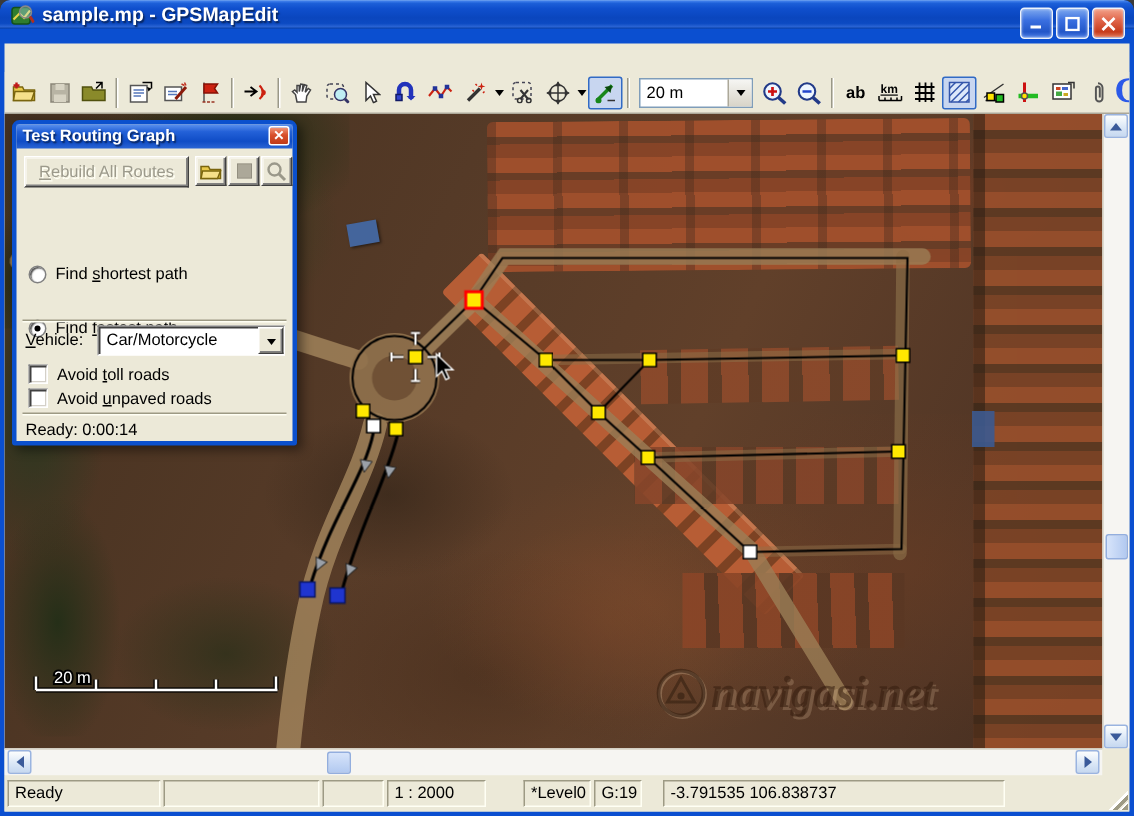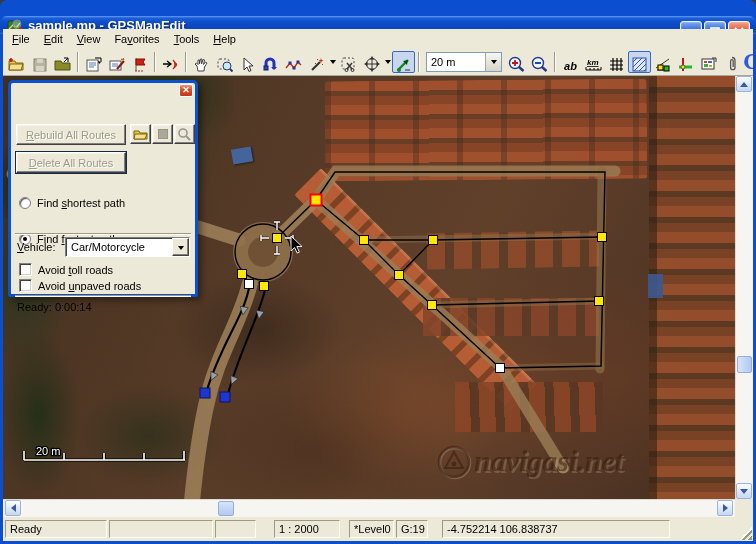--- a/index.html
+++ b/index.html
@@ -1,21 +1,21 @@
 <!DOCTYPE html>
 <html><head>
 <meta charset="utf-8">
 <style>
   * { margin:0; padding:0; box-sizing:border-box; }
   html,body { background:#3a3a3a; }
   body { font-family:"Liberation Sans", sans-serif; }
   .screen { position:relative; width:756px; height:544px; background:#0b4fd0; border-radius:7px 7px 0 0; overflow:hidden; }
 
   
-  .titlebar { position:absolute; top:16px; left:0; right:0; height:19px; border-radius:7px 7px 0 0;
+  .titlebar { position:absolute; top:0; left:0; right:0; height:19px; border-radius:7px 7px 0 0;
     background:linear-gradient(180deg,#76a8f0 0%,#3a7ae8 5%,#1c5fd8 12%,#0f4fcd 30%,#0a46be 62%,#0c4ac2 82%,#2a64d4 94%,#0a3e9e 100%);
     display:flex; align-items:center; }
   .title-icon { width:16px; height:16px; margin:0 5px 0 7px; }
   .title-text { color:#fff; font-weight:bold; font-size:13px; text-shadow:1px 1px 1px #08255e; }
   .win-btns { position:absolute; right:6px; top:5px; display:flex; gap:2px; }
   .win-btn { width:22px; height:21px; border-radius:3px; border:1px solid #eef3fb; display:flex; align-items:center; justify-content:center;
     background:linear-gradient(180deg,#7da8ef 0%,#3a6fe0 40%,#2256c8 80%,#4a7ce4 100%); box-shadow:inset 0 0 2px rgba(255,255,255,.6); }
   .win-btn.close { background:linear-gradient(180deg,#f2a088 0%,#e0664a 40%,#c63b1c 80%,#e07a5c 100%); }
   .win-btn svg { display:block; }
 
@@ -23,21 +23,21 @@
   .client { position:absolute; left:3px; right:3px; top:29px; bottom:3px; background:#ece9d8; overflow:hidden; }
 
   
   .menubar { position:absolute; top:0; left:0; right:0; height:19px; display:flex; align-items:center; font-size:11px; padding-left:2px; background:#ece9d8; }
   .menu-item { padding:2px 7px; color:#000; }
   .menu-item u { text-underline-offset:1px; }
 
   
   .toolbar { position:absolute; top:19px; left:0; right:0; height:28px; background:#ece9d8; border-bottom:1px solid #aca899;
     display:flex; align-items:center; padding-left:2px; overflow:hidden; }
-  .tbtn { width:23px; height:22px; display:flex; align-items:flex-end; justify-content:center; border:1px solid transparent; border-radius:2px; flex:0 0 auto;font-style:italic; }
+  .tbtn { width:23px; height:22px; display:flex; align-items:center; justify-content:center; border:1px solid transparent; border-radius:2px; flex:0 0 auto; }
   .tbtn.pressed { background:#c8d6f0; border-color:#316ac5; }
   .tsep { width:2px; height:20px; border-left:1px solid #9a9888; border-right:1px solid #fff; margin:0 3px; flex:0 0 auto; }
   .dd { width:9px; height:22px; display:flex; align-items:center; justify-content:center; flex:0 0 auto; }
   .dd:after { content:""; border:3px solid transparent; border-top:4px solid #000; margin-top:4px; }
   .tb-label { font-size:11px; font-weight:bold; color:#000; }
   .combo { display:flex; width:76px; height:20px; border:1px solid #7f9db9; background:#fff; margin:0 3px; flex:0 0 auto; }
   .combo-value { flex:1; font-size:11px; padding:3px 0 0 4px; color:#000; }
   .combo-btn { width:16px; background:linear-gradient(180deg,#f6f6f3,#d8d4c8); border-left:1px solid #aca899; display:flex; align-items:center; justify-content:center; }
   .combo-btn:after { content:""; border:3px solid transparent; border-top:4px solid #000; margin-top:4px; }
   .logo-g { width:16px; height:24px; overflow:hidden; font:bold 24px "Liberation Serif",serif; color:#2b59e8; flex:0 0 auto; line-height:22px; }
@@ -96,21 +96,21 @@
     background:linear-gradient(135deg, transparent 0 50%, #fff 50% 60%, #9d9a84 60% 72%, transparent 72% 78%, #fff 78% 84%, #9d9a84 84% 100%); }
 
   
   .dialog { position:absolute; left:5px; top:51px; width:190px; height:217px; border:3px solid #0b50cd; border-radius:5px 5px 2px 2px;
     background:#ece9d8; box-shadow:3px 3px 7px rgba(0,0,0,.45); z-index:20; }
   .dlg-title { position:absolute; left:0; top:0; right:0; height:16px; padding-left:4px; display:flex; align-items:center;
     background:linear-gradient(180deg,#5a90ee 0%,#2361d8 30%,#0f4cc6 70%,#2a64d4 100%);
     color:#fff; font-size:11px; font-weight:bold; text-shadow:1px 1px 1px #08255e; }
   .dlg-close { position:absolute; right:2px; top:1px; width:14px; height:13px; border:1px solid #fff; border-radius:2px;
     background:linear-gradient(180deg,#f09579,#d8502c 45%,#c03a18); color:#fff; font-size:9px; line-height:11px; text-align:center; font-weight:bold; }
-  .dlg-body { position:absolute; left:0; top:16px; right:0; bottom:0; font-size:11px;margin-top:20px; }
+  .dlg-body { position:absolute; left:0; top:16px; right:0; bottom:0; font-size:11px; }
   .btn3d { position:absolute; background:#ece9d8; border-top:1px solid #fff; border-left:1px solid #fff; border-right:1px solid #404040; border-bottom:1px solid #404040;
     box-shadow:inset -1px -1px 0 #808080, inset 1px 1px 0 #f6f4ea; font-size:11px; display:flex; align-items:center; justify-content:center; color:#000; }
   .btn3d.disabled { color:#9c9a8c; text-shadow:1px 1px 0 #fffff4; }
   .btn3d.default { outline:1px solid #152a48; }
   .checkrow, .radiorow { position:absolute; left:8px; display:flex; align-items:center; gap:6px; color:#000; }
   .checkbox { width:13px; height:13px; background:#fff; border-top:1px solid #808080; border-left:1px solid #808080; border-right:1px solid #fff; border-bottom:1px solid #fff;
     box-shadow:inset 1px 1px 0 #404040, inset -1px -1px 0 #d4d0c8; display:flex; align-items:center; justify-content:center; }
   .radio { width:12px; height:12px; border-radius:50%; background:#fff; border:1px solid #808080; box-shadow:inset 1px 1px 1px #555; position:relative; }
   .radio.sel:after { content:""; position:absolute; left:3px; top:3px; width:4px; height:4px; border-radius:50%; background:#000; }
   .etched { position:absolute; left:4px; right:4px; height:2px; border-top:1px solid #9d9a84; border-bottom:1px solid #fffff4; }
@@ -149,28 +149,20 @@
       <div class="win-btn close">
           <svg width="10" height="10">
             <path d="M1,1 L9,9 M9,1 L1,9" stroke="#fff" stroke-width="1.8"></path>
           </svg>
         </div>
     </div>
   </div>
 
   <div class="client">
 
-    <div class="menubar">
-      <span class="menu-item"><u>F</u>ile</span>
-      <span class="menu-item"><u>E</u>dit</span>
-      <span class="menu-item"><u>V</u>iew</span>
-      <span class="menu-item">Fa<u>v</u>orites</span>
-      <span class="menu-item"><u>T</u>ools</span>
-      <span class="menu-item"><u>H</u>elp</span>
-    </div>
 
     <div class="toolbar">
       <div class="tbtn">
           <svg width="17" height="15">
             <path d="M1,4 h6 l1,2 h7 v7 h-14 z" fill="#e8c84a" stroke="#7a650e"></path>
             <path d="M2,7 h13 l-2,6 h-12 z" fill="#f6e08a" stroke="#7a650e"></path>
             <path d="M3,1 v4 M1,3 h4" stroke="#c01818" stroke-width="1.6"></path>
           </svg>
         </div>
       <div class="tbtn">
@@ -455,28 +447,31 @@
           <span class="tri right"></span>
         </div>
       <div class="sthumb h" style="left:215px;top:1px;width:16px;height:15px"></div>
     </div>
     <div class="scorner"></div>
 
     <div class="statusbar">
       <div class="pane" style="left:2px;width:102px">Ready</div>
       <div class="pane" style="left:106px;width:104px"></div>
       <div class="pane" style="left:212px;width:41px"></div>
-      <div class="pane" style="left:271px;width:66px">1 : 2000</div>
+      <div class="pane" style="left:255px;width:66px">1 : 2000</div>
       <div class="pane" style="left:346px;width:45px">*Level0</div>
       <div class="pane" style="left:393px;width:32px">G:19</div>
-      <div class="pane" style="left:439px;width:228px">-4.752214 106.838737</div>
+      <div class="pane" style="left:439px;width:228px">-3.791535 106.838737</div>
       <div class="grip"></div>
     </div>
 
     <div class="dialog">
+      <div class="dlg-title">
+        <span>Test Routing Graph</span>
+      </div>
       <div class="dlg-close">✕</div>
       <div class="dlg-body">
         <div class="btn3d disabled" style="left:5px;top:5px;width:110px;height:21px">
             <span><u>R</u>ebuild All Routes</span>
           </div>
         <div class="btn3d" style="left:119px;top:5px;width:21px;height:20px">
             <svg width="15" height="12">
               <path d="M1,3 h5 l1,2 h7 v6 h-13 z" fill="#e8c84a" stroke="#7a650e"></path>
               <path d="M2,6 h12 l-2,5 h-11 z" fill="#f6e08a" stroke="#7a650e"></path>
             </svg>
@@ -485,23 +480,20 @@
             <svg width="10" height="10">
               <rect x="0" y="0" width="10" height="10" fill="#aca899" stroke="#8a8678"></rect>
             </svg>
           </div>
         <div class="btn3d disabled" style="left:163px;top:5px;width:21px;height:20px">
             <svg width="13" height="13">
               <circle cx="5" cy="5" r="4" fill="none" stroke="#9a988a" stroke-width="1.6"></circle>
               <line x1="8" y1="8" x2="12" y2="12" stroke="#9a988a" stroke-width="2"></line>
             </svg>
           </div>
-        <div class="btn3d disabled default" style="left:5px;top:33px;width:110px;height:21px">
-            <span><u>D</u>elete All Routes</span>
-          </div>
 
         <div class="radiorow" style="top:78px">
           <span class="radio"></span>
           <span>Find <u>s</u>hortest path</span>
         </div>
         <div class="radiorow" style="top:114px">
           <span class="radio sel"></span>
           <span>Find <u>f</u>astest path</span>
         </div>
 

